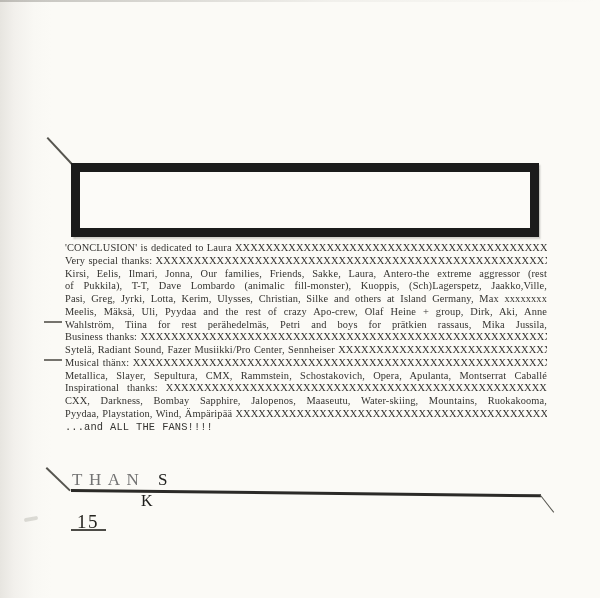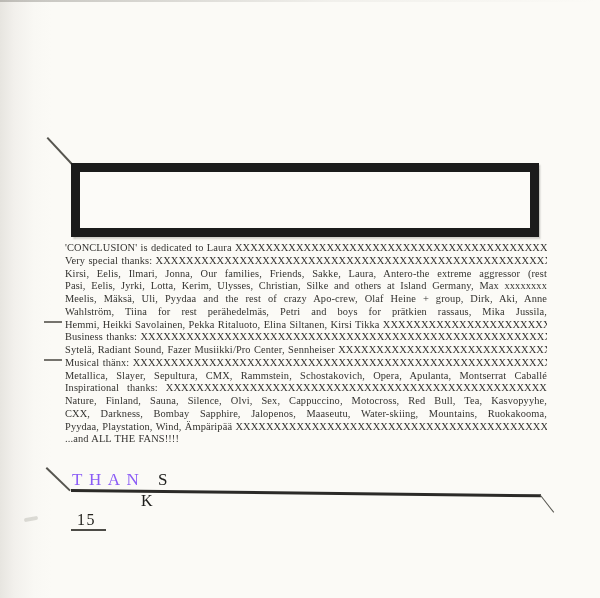--- a/index.html
+++ b/index.html
@@ -26,37 +26,37 @@
     box-sizing:border-box;border:9px solid #1b1b1b;background:#fcfbf8;
     box-shadow:1.5px 2px 1.5px rgba(110,108,100,.35);
   }
   .thanks{position:absolute;left:65px;top:242px;width:482px;}
   .tline{
     font-size:10.4px;line-height:12.75px;color:#343330;
     letter-spacing:.12px;word-spacing:.6px;
     white-space:nowrap;overflow:hidden;
     text-align:justify;text-align-last:justify;
   }
-  .tline.last{text-align-last:left;}
+  .tline.last{text-align-last:left;font-family:Liberation Mono, monospace;}
   .mark{position:absolute;width:18px;height:2px;background:#75736d;}
   .mark1{left:44px;top:321px;}
   .mark2{left:44px;top:359px;}
   .foot-rule{
     position:absolute;left:71px;top:489px;width:470px;height:2.6px;
     background:#2b2a27;transform:rotate(.65deg);transform-origin:left center;
   }
   .thanks-word{
     position:absolute;left:72px;top:470px;
-    font-size:17px;letter-spacing:6.5px;color:#8b5cf6;
+    font-size:17px;letter-spacing:6.5px;color:#737373;
   }
   .letter-s{position:absolute;left:158px;top:470px;font-size:17px;color:#1e1e1c;}
   .letter-k{position:absolute;left:141px;top:492px;font-size:16px;color:#1e1e1c;}
   .pagenum{
     position:absolute;left:77px;top:511px;
-    font-size:16px;letter-spacing:1.5px;color:#25241f;
+    font-size:19px;letter-spacing:1.5px;color:#25241f;
   }
   .pagenum-rule{position:absolute;left:71px;top:529px;width:35px;height:1.6px;background:#4c4b46;}
   .smudge{
     position:absolute;left:24px;top:517px;width:14px;height:4px;
     background:rgba(150,148,140,.3);transform:rotate(-10deg);border-radius:2px;
   }
 </style>
 </head>
 <body>
 
@@ -66,30 +66,29 @@
   <div class="top-edge"></div>
 
   <div class="slash slash-top"></div>
 
   <div class="frame"></div>
 
   <div class="thanks">
     <div class="tline">'CONCLUSION' is dedicated to Laura XXXXXXXXXXXXXXXXXXXXXXXXXXXXXXXXXXXXXXXXXX</div>
     <div class="tline">Very special thanks: XXXXXXXXXXXXXXXXXXXXXXXXXXXXXXXXXXXXXXXXXXXXXXXXXXXXXX</div>
     <div class="tline">Kirsi, Eelis, Ilmari, Jonna, Our families, Friends, Sakke, Laura, Antero-the extreme aggressor (rest</div>
-    <div class="tline">Pasi, Eelis, Jyrki, Lotta, Kerim, Ulysses, Christian, Silke and others at Island Germany, Max xxxxxxxx</div>
+    <div class="tline">of Pukkila), T-T, Dave Lombardo (animalic fill-monster), Kuoppis, (Sch)Lagerspetz, Jaakko,Ville,</div>
+    <div class="tline">Pasi, Greg, Jyrki, Lotta, Kerim, Ulysses, Christian, Silke and others at Island Germany, Max xxxxxxxx</div>
     <div class="tline">Meelis, Mäksä, Uli, Pyydaa and the rest of crazy Apo-crew, Olaf Heine + group, Dirk, Aki, Anne</div>
     <div class="tline">Wahlström, Tiina for rest perähedelmäs, Petri and boys for prätkien rassaus, Mika Jussila,</div>
-    <div class="tline">Hemmi, Heikki Savolainen, Pekka Ritaluoto, Elina Siltanen, Kirsi Tikka XXXXXXXXXXXXXXXXXXXXXX</div>
     <div class="tline">Business thanks: XXXXXXXXXXXXXXXXXXXXXXXXXXXXXXXXXXXXXXXXXXXXXXXXXXXXXXXX</div>
     <div class="tline">Sytelä, Radiant Sound, Fazer Musiikki/Pro Center, Sennheiser XXXXXXXXXXXXXXXXXXXXXXXXXXXXX</div>
     <div class="tline">Musical thänx: XXXXXXXXXXXXXXXXXXXXXXXXXXXXXXXXXXXXXXXXXXXXXXXXXXXXXXXXXX</div>
     <div class="tline">Metallica, Slayer, Sepultura, CMX, Rammstein, Schostakovich, Opera, Apulanta, Montserrat Caballé</div>
     <div class="tline">Inspirational thanks: XXXXXXXXXXXXXXXXXXXXXXXXXXXXXXXXXXXXXXXXXXXXXXXXXX</div>
-    <div class="tline">Nature, Finland, Sauna, Silence, Olvi, Sex, Cappuccino, Motocross, Red Bull, Tea, Kasvopyyhe,</div>
     <div class="tline">CXX, Darkness, Bombay Sapphire, Jalopenos, Maaseutu, Water-skiing, Mountains, Ruokakooma,</div>
     <div class="tline">Pyydaa, Playstation, Wind, Ämpäripää XXXXXXXXXXXXXXXXXXXXXXXXXXXXXXXXXXXXXXXXXXXX</div>
     <div class="tline last">...and ALL THE FANS!!!!</div>
   </div>
 
   <div class="mark mark1"></div>
   <div class="mark mark2"></div>
 
   <div class="slash foot-left"></div>
   <div class="foot-rule"></div>

